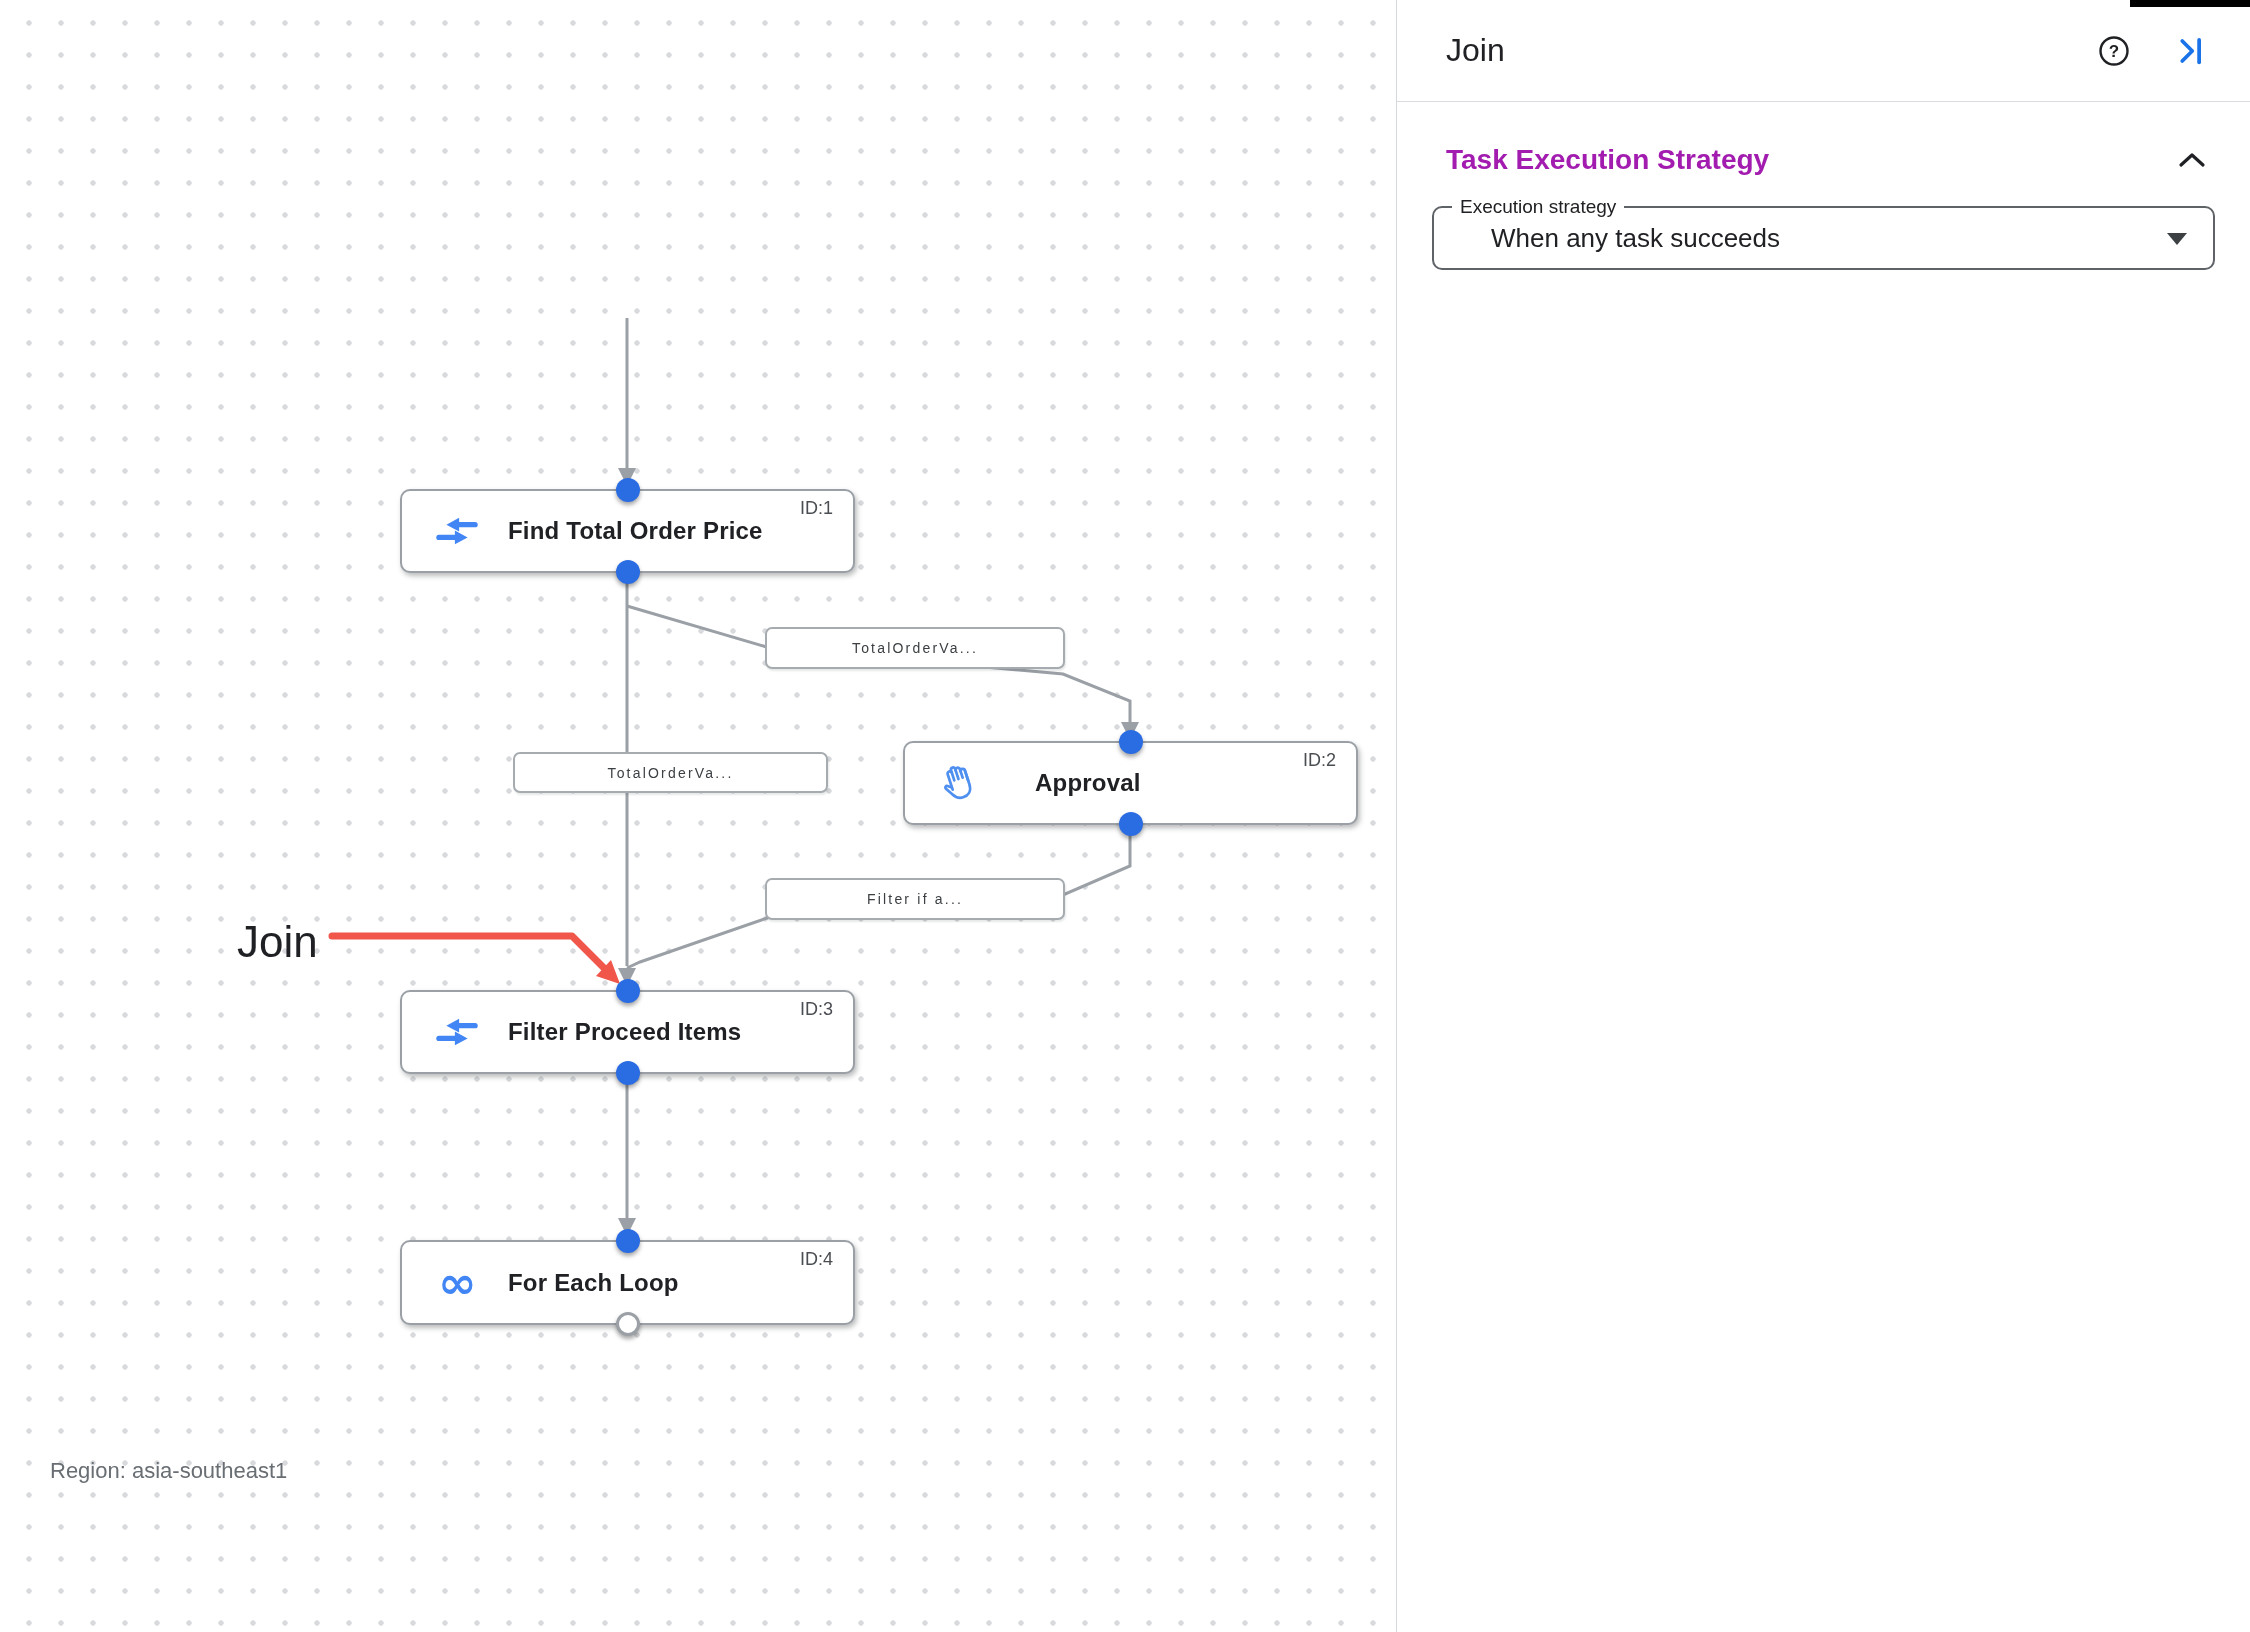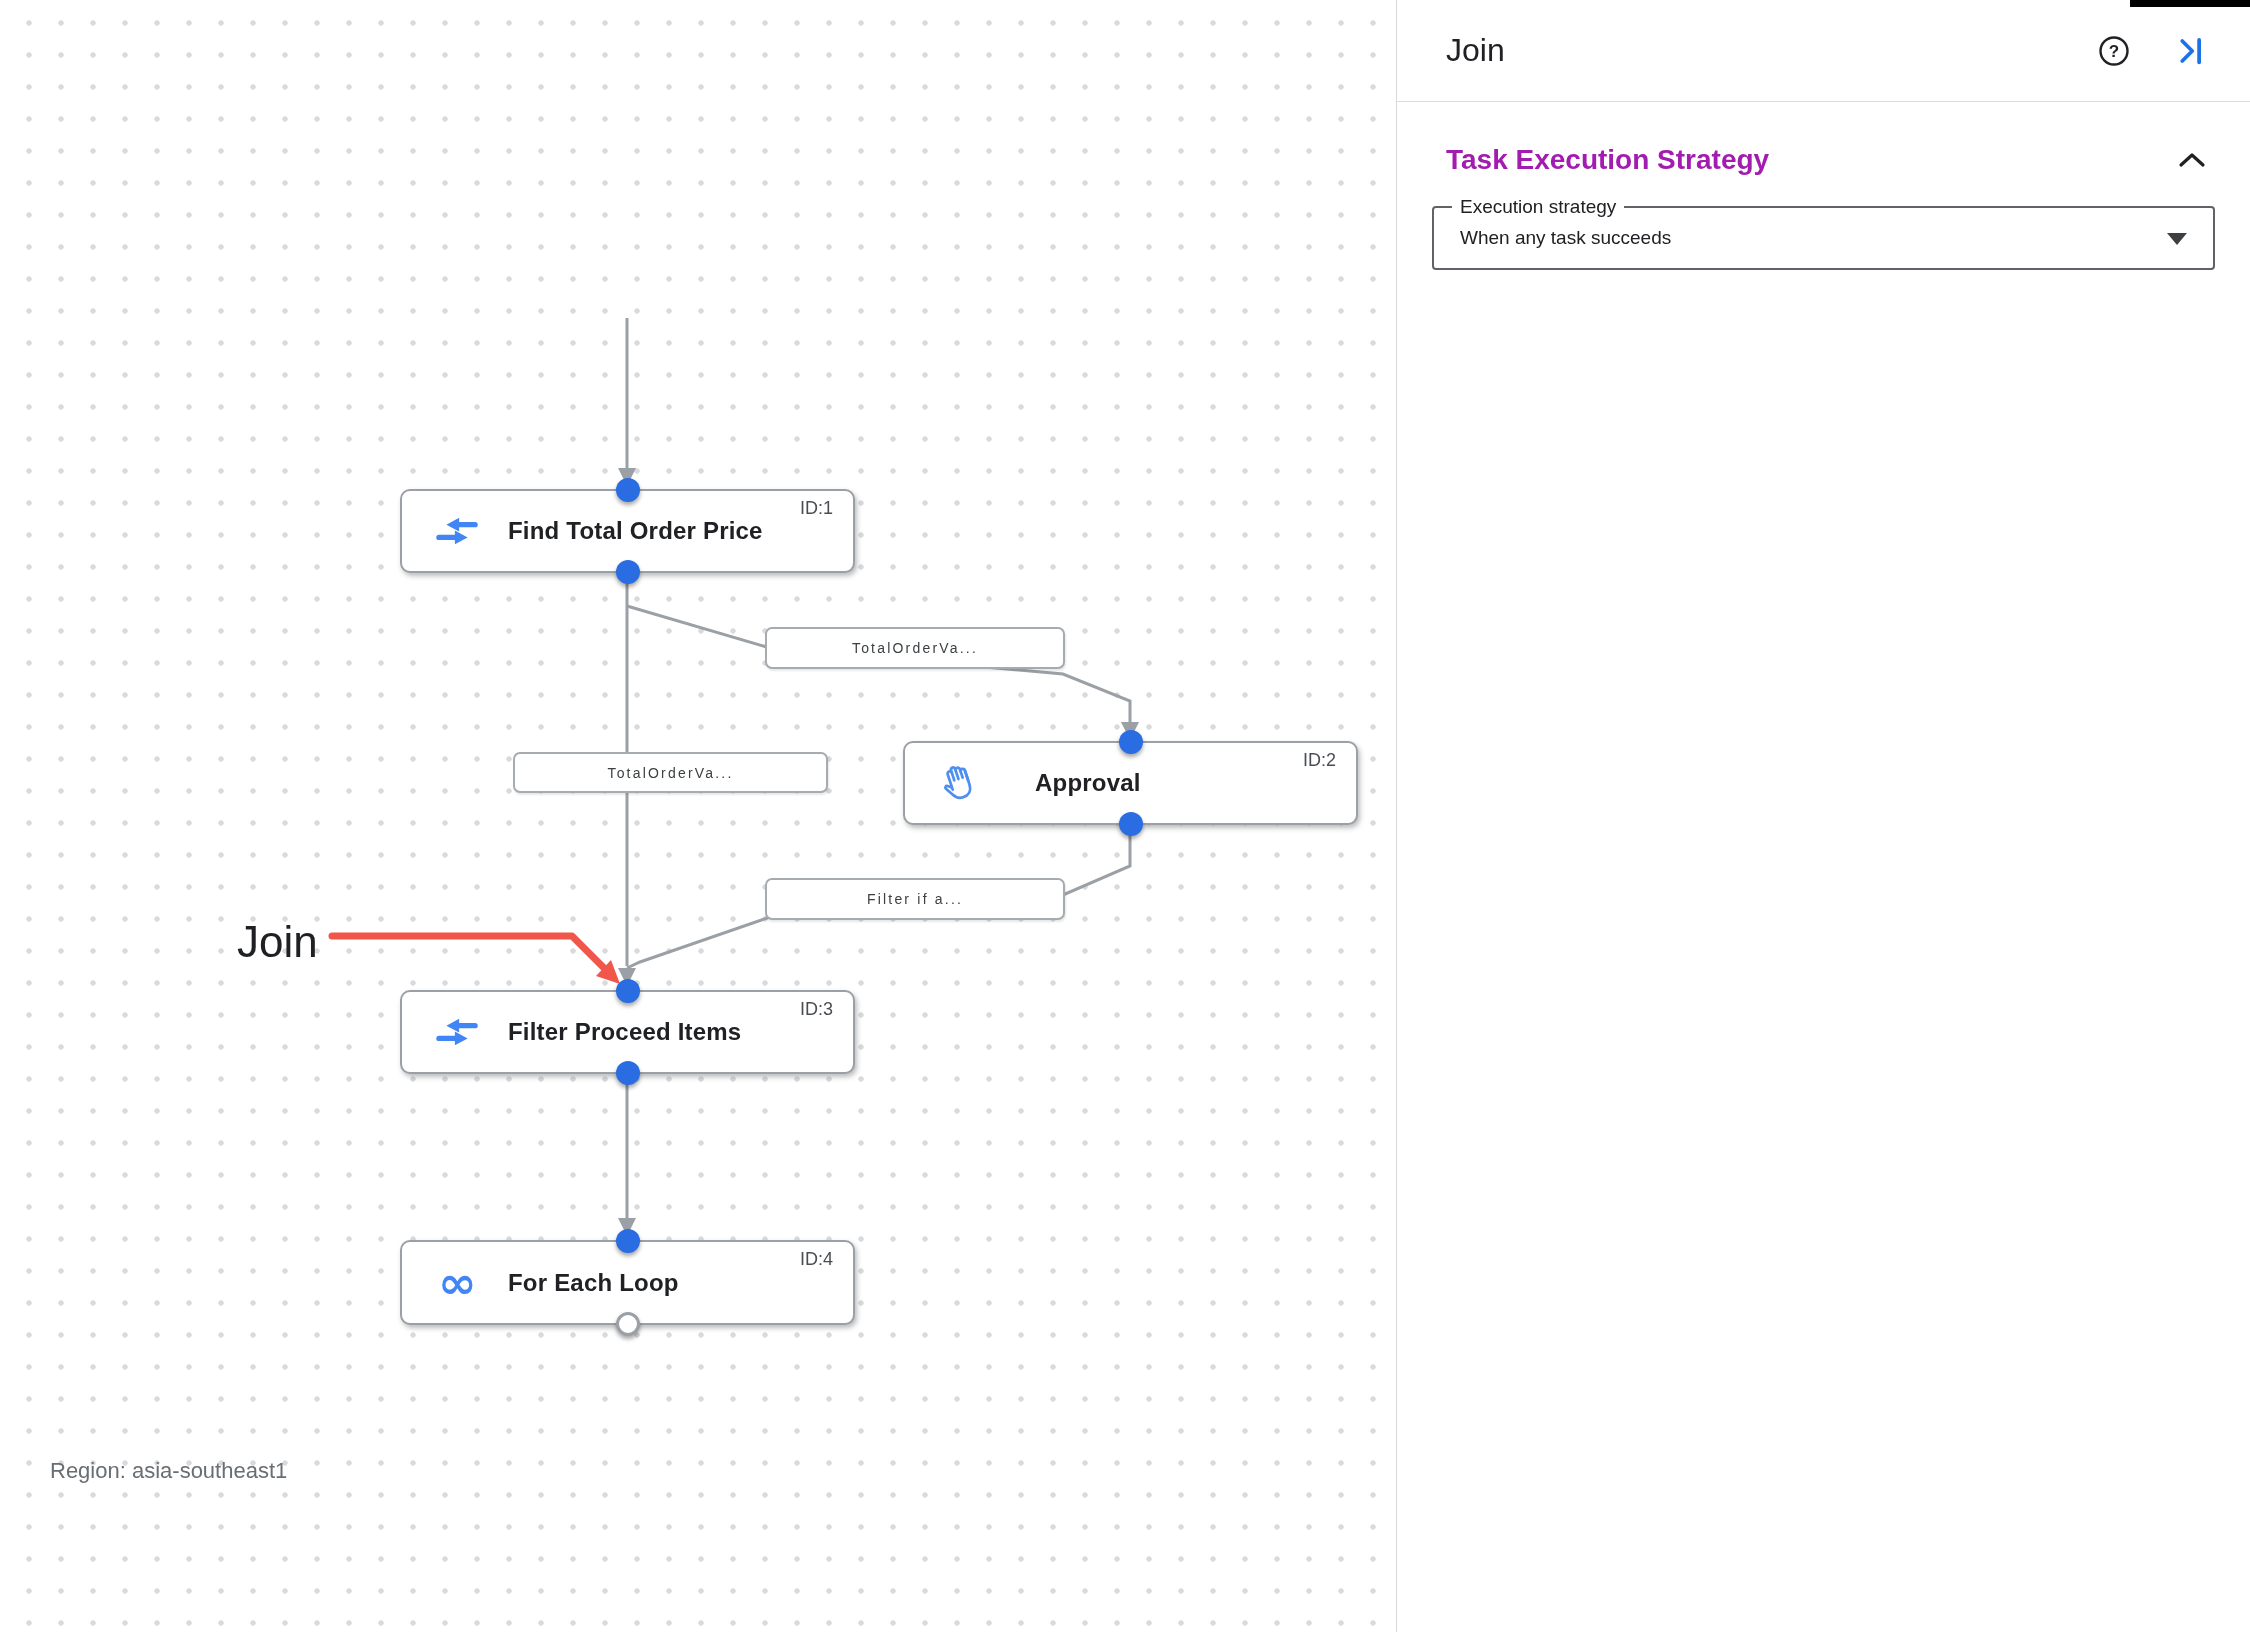--- a/index.html
+++ b/index.html
@@ -70,28 +70,28 @@
   .icon-btn { display:inline-flex; align-items:center; justify-content:center; cursor:pointer; }
 
   .section-row {
     display:flex; align-items:center; padding:0 44px 0 49px; margin-top:42px;
   }
   .section-title { font-size:28px; font-weight:bold; color:#a21caf; }
   .section-row .icon-btn { margin-left:auto; }
 
   .field {
     position:relative; margin:30px 35px 0 35px; height:64px;
-    border:2px solid #5f6368; border-radius:4px; background:#fff;
+    border:2px solid #5f6368; border-radius:10px; background:#fff;
     display:flex; align-items:center; cursor:pointer;
   }
   .field-label {
     position:absolute; top:-12px; left:18px; background:#fff; padding:0 8px;
     font-size:19px; font-weight:500; color:#202124; line-height:22px;
   }
-  .field-value { font-size:19px; color:#202124; padding-left:26px; }
+  .field-value { font-size:26px; color:#202124; padding-left:15px;margin-left:42px; }
   .caret-down {
     position:absolute; right:26px; top:50%; margin-top:-5px;
     width:0; height:0; border-left:10px solid transparent; border-right:10px solid transparent;
     border-top:12px solid #3c4043;
   }
 
   .black-bar { position:absolute; left:2130px; top:0; width:120px; height:7px; background:#000; }
 </style>
 </head>
 <body>

